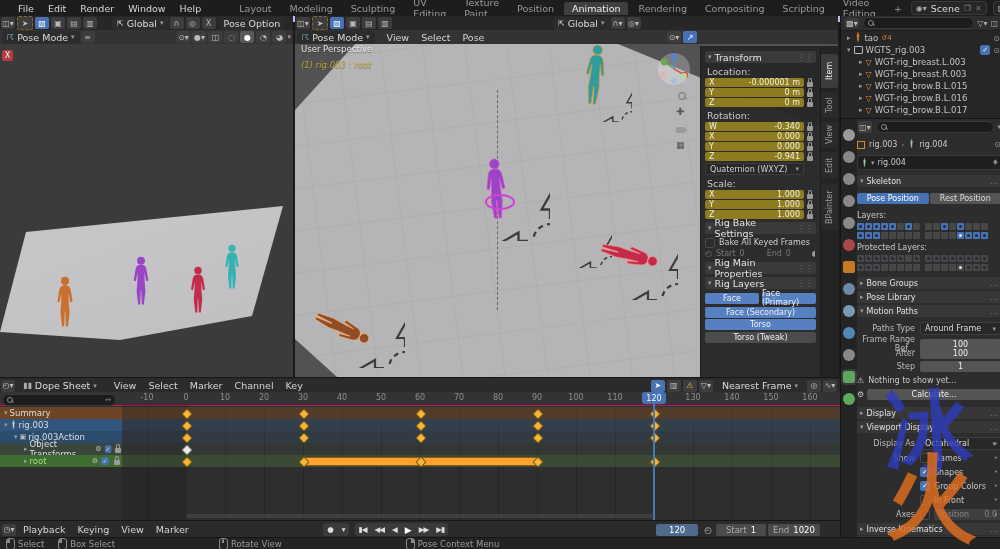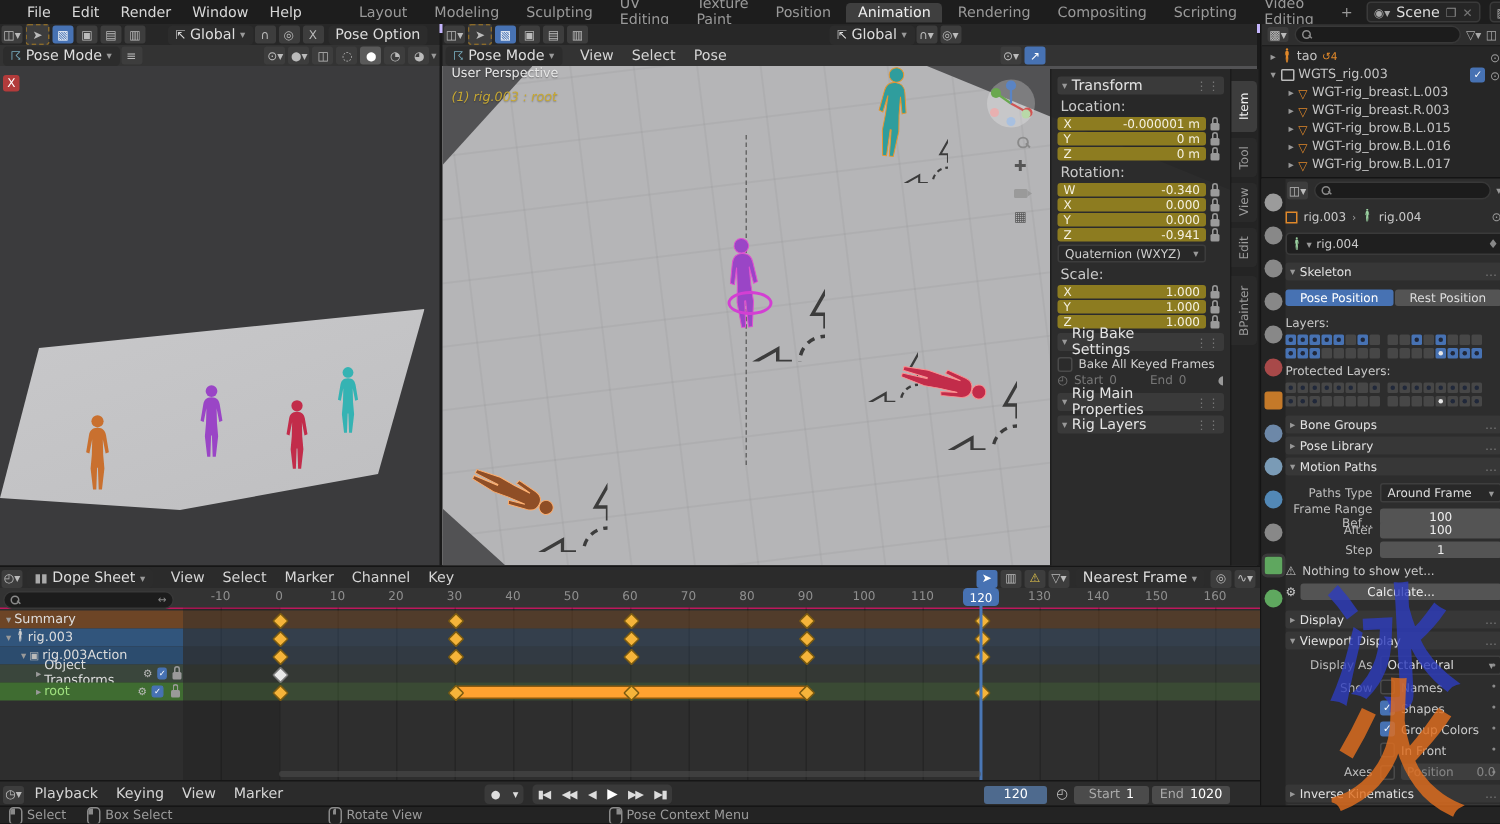--- a/index.html
+++ b/index.html
@@ -454,20 +454,29 @@
     <div class="pnl-hdr">
       <span class="chev" style="margin-right:3px;">▾</span>
         <span>Rig Main Properties</span>
         <span class="dots">⋮⋮</span>
     </div>
     <div class="pnl-hdr">
       <span class="chev" style="margin-right:3px;">▾</span>
         <span>Rig Layers</span>
         <span class="dots">⋮⋮</span>
     </div>
+    <div id="np-riglayers" style="margin-top:2px;">
+        <div class="row" style="gap: 3px;">
+          <div class="riglayer-btn" style="background: rgb(86, 128, 194); flex: 1 1 0%;">Face</div>
+          <div class="riglayer-btn" style="background: rgb(86, 128, 194); flex: 1 1 0%;">Face (Primary)</div>
+        </div>
+        <div class="riglayer-btn" style="background: rgb(86, 128, 194);">Face (Secondary)</div>
+        <div class="riglayer-btn" style="background: rgb(86, 128, 194);">Torso</div>
+        <div class="riglayer-btn" style="background: rgb(75, 75, 75);">Torso (Tweak)</div>
+      </div>
   </div>
   <div id="ntabs" class="r">
       <div class="ntab active" style="top: 8px; height: 34px;">Item</div>
       <div class="ntab" style="top: 46px; height: 26px;">Tool</div>
       <div class="ntab" style="top: 76px; height: 26px;">View</div>
       <div class="ntab" style="top: 106px; height: 26px;">Edit</div>
       <div class="ntab" style="top: 138px; height: 46px;">BPainter</div>
     </div>
 
   <div id="outliner" class="r">

